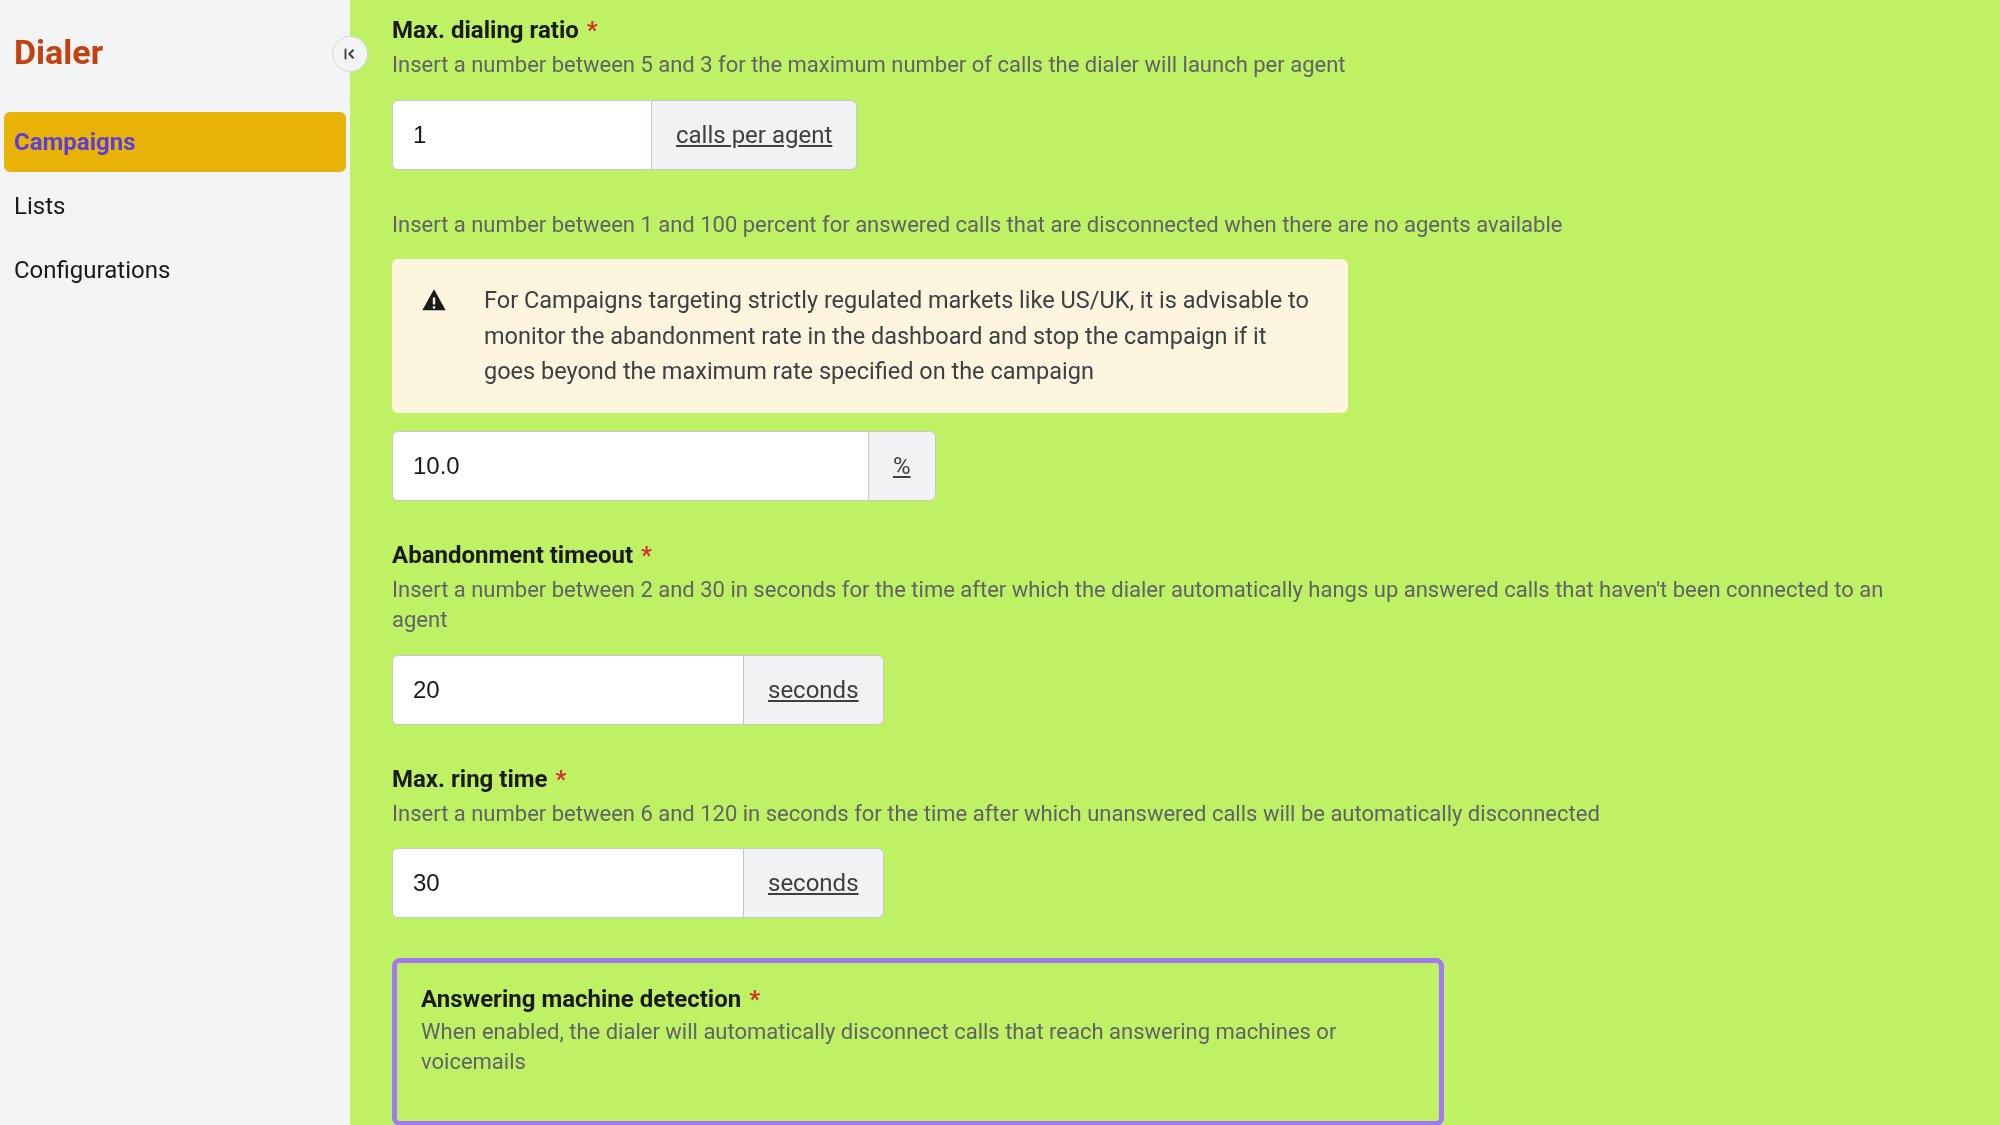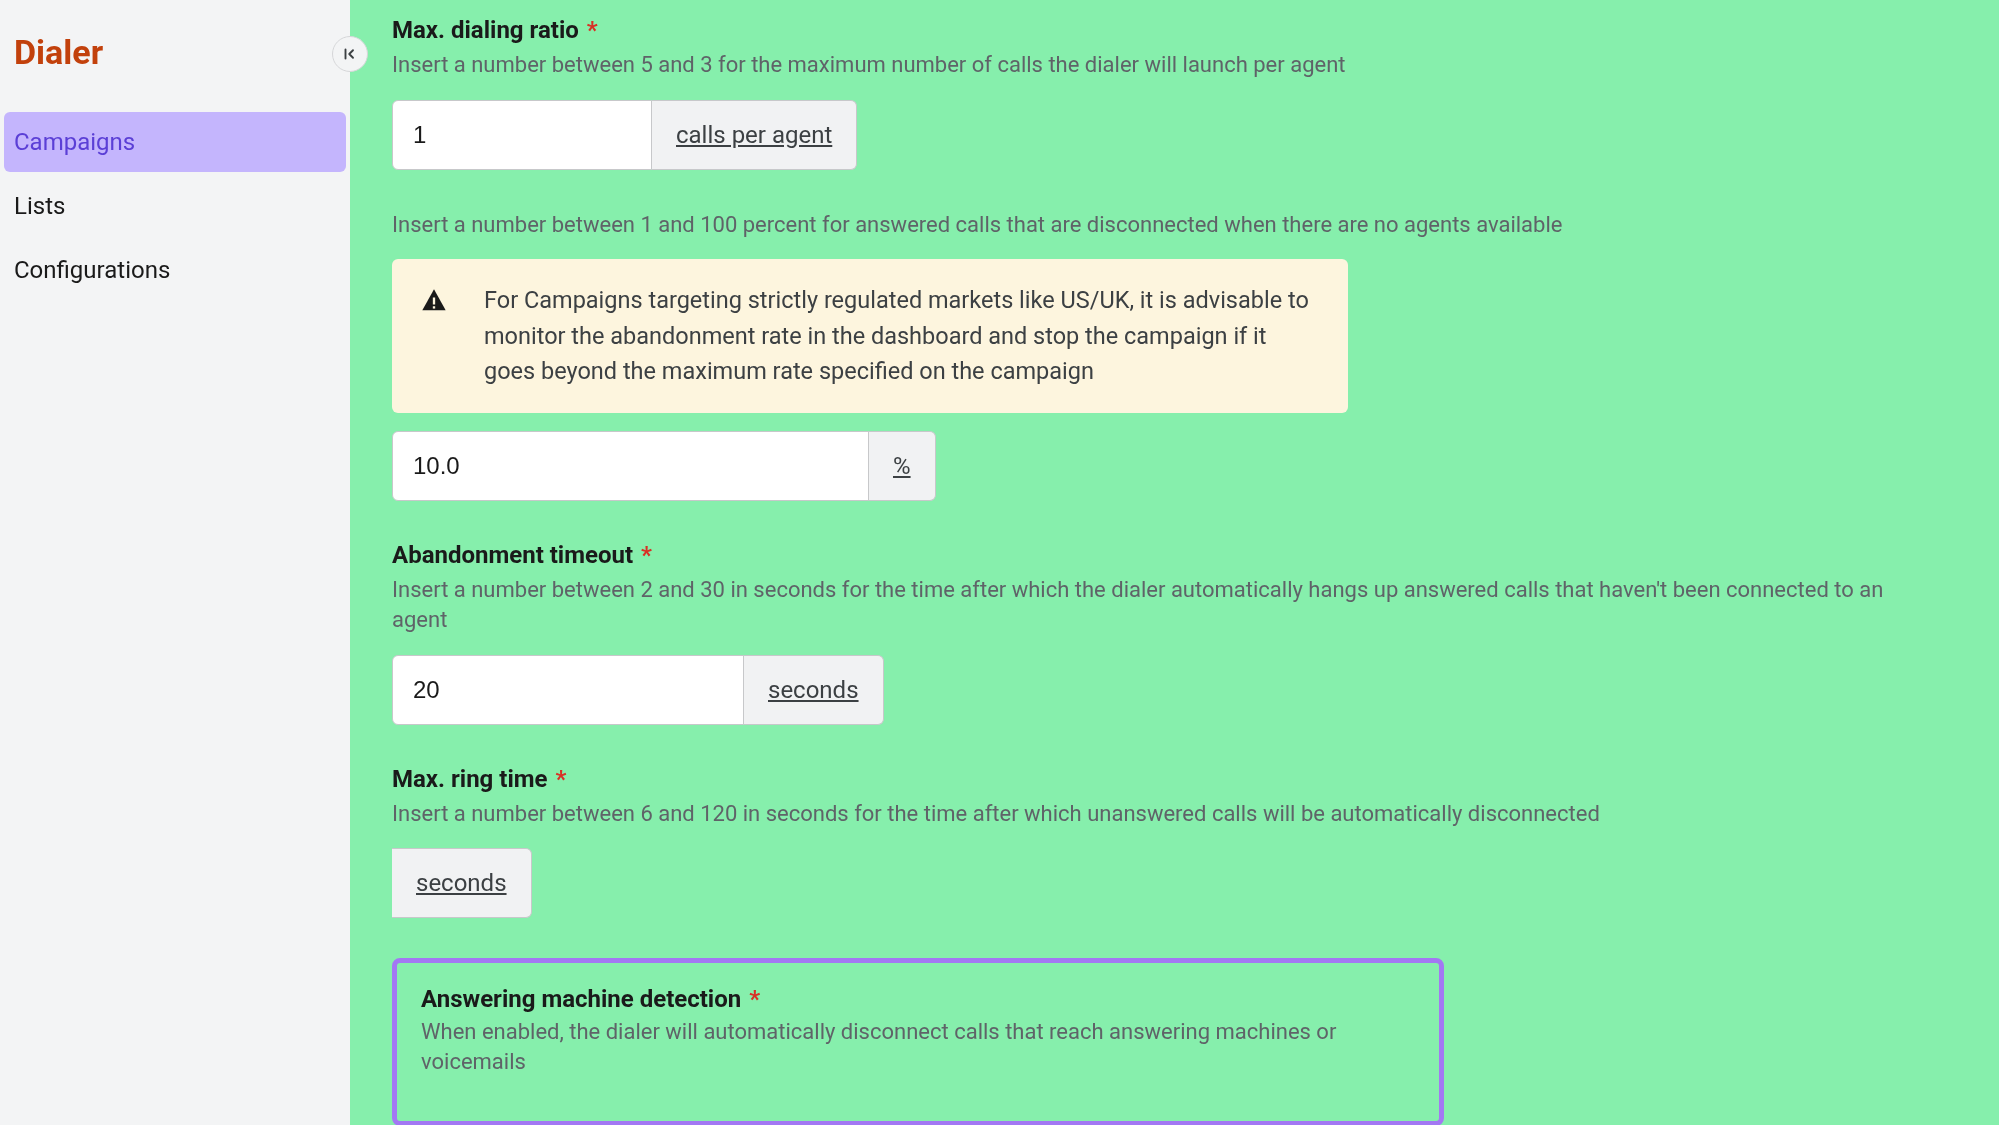--- a/index.html
+++ b/index.html
@@ -32,23 +32,23 @@
     }
     .sidebar-item {
       padding: 16px 10px;
       font-size: 24px;
       color: #1a1a1a;
       cursor: pointer;
       border-radius: 6px;
       margin-bottom: 4px;
     }
     .sidebar-item.active {
-      background: #c4b5fd;
+      background: #eab308;
       color: #5b3fd6;
-      font-weight: 400;
+      font-weight: 700;
     }
     .collapse-btn {
       position: absolute;
       right: -18px;
       top: 36px;
       width: 36px;
       height: 36px;
       border-radius: 50%;
       background: #f3f4f5;
       border: 1px solid #d5d6d8;
@@ -57,21 +57,21 @@
       justify-content: center;
       cursor: pointer;
       z-index: 10;
     }
     .collapse-btn svg {
       width: 18px;
       height: 18px;
     }
     .main {
       flex: 1;
-      background: #86efac;
+      background: #bef264;
       padding: 16px 60px 0 42px;
       overflow-y: auto;
     }
     .field-group {
       margin-bottom: 40px;
     }
     .field-label {
       font-size: 24px;
       font-weight: 700;
       color: #1a1a1a;
@@ -217,20 +217,21 @@
     </div>
   </div>
 
   <div class="field-group">
     <div class="field-label">
       <span>Max. ring time</span>
       <span class="required">*</span>
     </div>
     <div class="field-description">Insert a number between 6 and 120 in seconds for the time after which unanswered calls will be automatically disconnected</div>
     <div class="input-group">
+      <input type="text" class="input-field w-med2" value="30" style="">
       <div class="input-suffix">seconds</div>
     </div>
   </div>
 
   <div class="highlighted-section">
     <div class="field-label">
       <span>Answering machine detection</span>
       <span class="required">*</span>
     </div>
     <div class="field-description">When enabled, the dialer will automatically disconnect calls that reach answering machines or voicemails</div>

